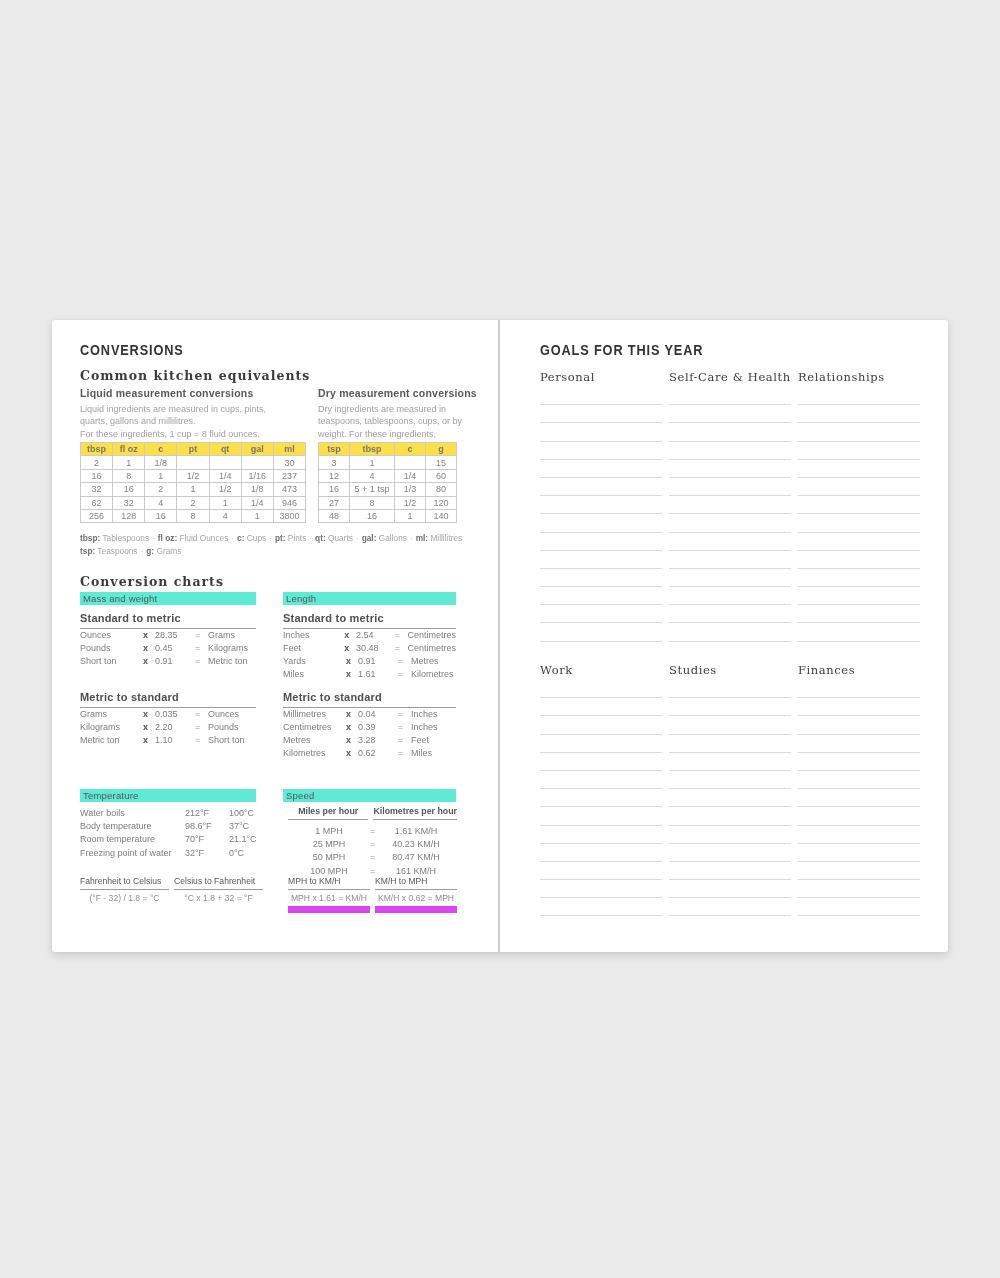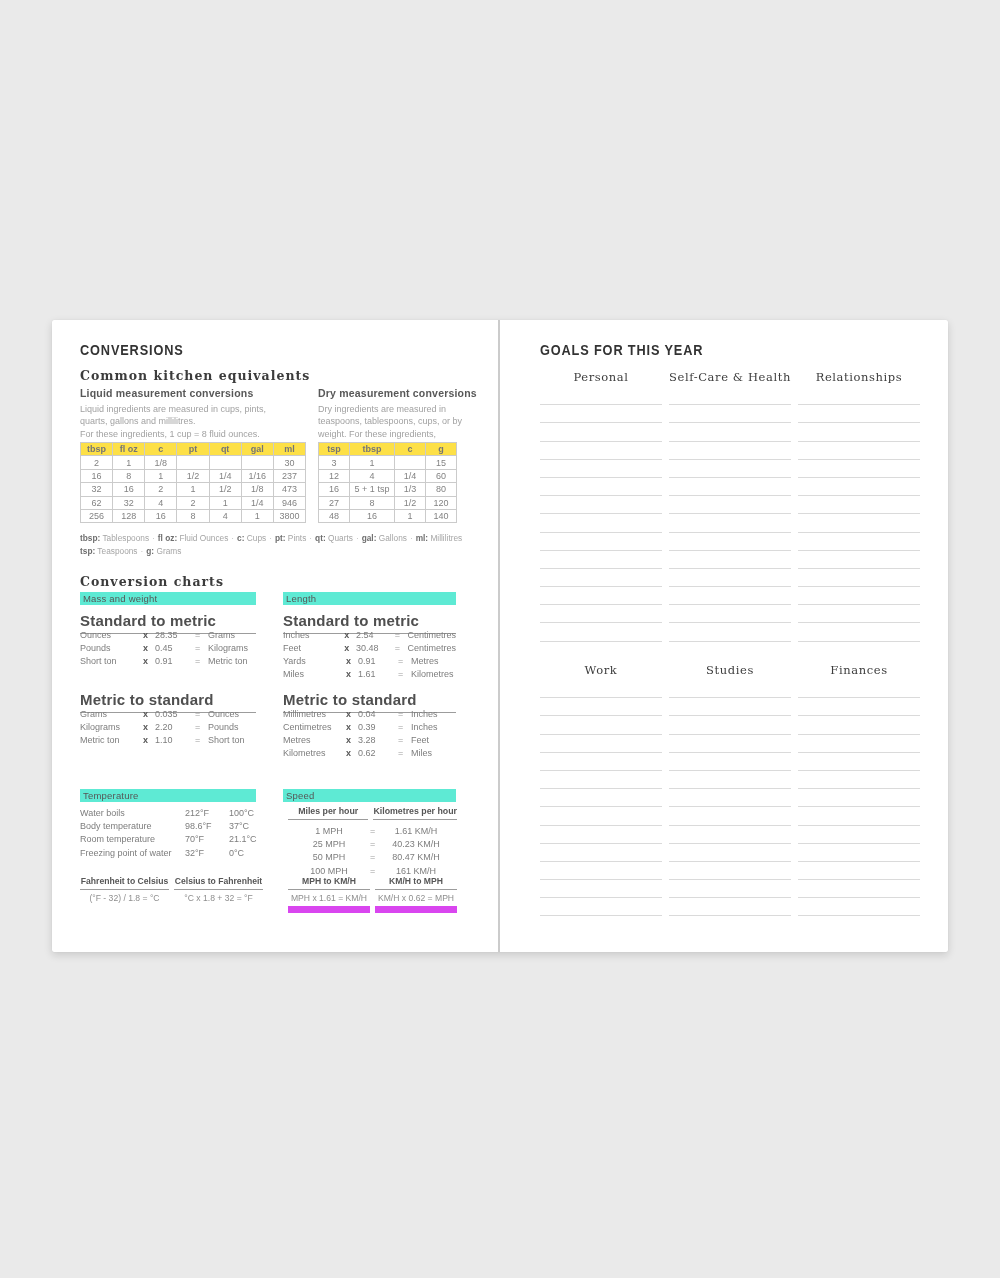--- a/index.html
+++ b/index.html
@@ -58,21 +58,21 @@
   
   .bar {
     position:absolute; height:13px; background:#5eead4; color:#565656;
     font-size:9.5px; line-height:13px; padding-left:3px; letter-spacing:0.2px;
   }
   .bar-a { left:28px; width:176px; }
   .bar-b { left:231px; width:173px; }
   .bar-row1 { top:272px; }
   .bar-row2 { top:469px; }
   .sec-head {
-    position:absolute; font-size:15px; font-weight:700; color:#4f4f4f;
+    position:absolute; font-size:11px; font-weight:700; color:#4f4f4f;
     border-bottom:1px solid #9c9c9c; padding-bottom:4px; letter-spacing:0.2px;
   }
   .sec-a { left:28px; width:176px; }
   .sec-b { left:231px; width:173px; }
   .sec-std { top:292px; }
   .sec-met { top:371px; }
   .convrows { position:absolute; }
   .convrows-a { left:28px; width:176px; }
   .convrows-b { left:231px; width:173px; }
   .conv-std { top:308px; }
@@ -87,42 +87,42 @@
   .temprows { position:absolute; left:28px; top:486px; width:204px; }
   .trow { display:flex; height:13.4px; align-items:center; font-size:9px; color:#7d7d7d; }
   .trow .tl { width:105px; }
   .trow .tf { width:44px; }
   .trow .tc { flex:1; }
   
   .formulas { position:absolute; top:556px; display:flex; gap:5px; }
   .formulas-temp { left:28px; width:183px; }
   .formulas-speed { left:236px; width:169px; }
   .fbox { flex:1; }
-  .fbox-title { font-size:8.6px; font-weight:700; color:#565656; text-align:center;
+  .fbox-title { font-size:8.6px; font-weight:400; color:#565656; 
     padding-bottom:3px; border-bottom:1px solid #9c9c9c; white-space:nowrap; }
   .fbox-formula { font-size:8.6px; color:#8e8e8e; text-align:center; padding:3px 0; white-space:nowrap; }
   .formulas-speed .fbox-formula { border-bottom:7px solid #d946ef; }
   
   .speed-table { position:absolute; left:236px; top:486px; width:169px; }
   .sheads { display:flex; gap:5px; }
   .sheads span { flex:1; font-size:8.8px; font-weight:700; color:#565656; text-align:center;
     padding-bottom:3px; border-bottom:1px solid #9c9c9c; white-space:nowrap; }
   .srow { display:flex; height:13.3px; align-items:center; font-size:9px; color:#7d7d7d; }
   .srow .sa { width:82px; text-align:center; }
   .srow .se { width:5px; text-align:center; color:#9d9d9d; }
   .srow .sb { flex:1; text-align:center; }
   .speed-rows { padding-top:4px; }
   
   .goal-section { position:absolute; width:380px; display:flex; gap:7px; }
   #goal-section-0 { left:488px; top:50px; }
   #goal-section-1 { left:488px; top:343px; }
   .goal-col { flex:1; }
   .goal-col-head {
     height:17px; font-family:"DejaVu Serif", serif; font-size:11.5px;
-    letter-spacing:0.6px; color:#3d3d3d; text-align:center; white-space:nowrap;
+    letter-spacing:0.6px; color:#3d3d3d; text-align:left; white-space:nowrap;
   }
   .goal-line { height:18.2px; border-bottom:1px solid #dadada; }
 </style>
 </head>
 <body>
 
 <div class="spread">
 
   <div class="page-title lp-title">CONVERSIONS</div>
 

